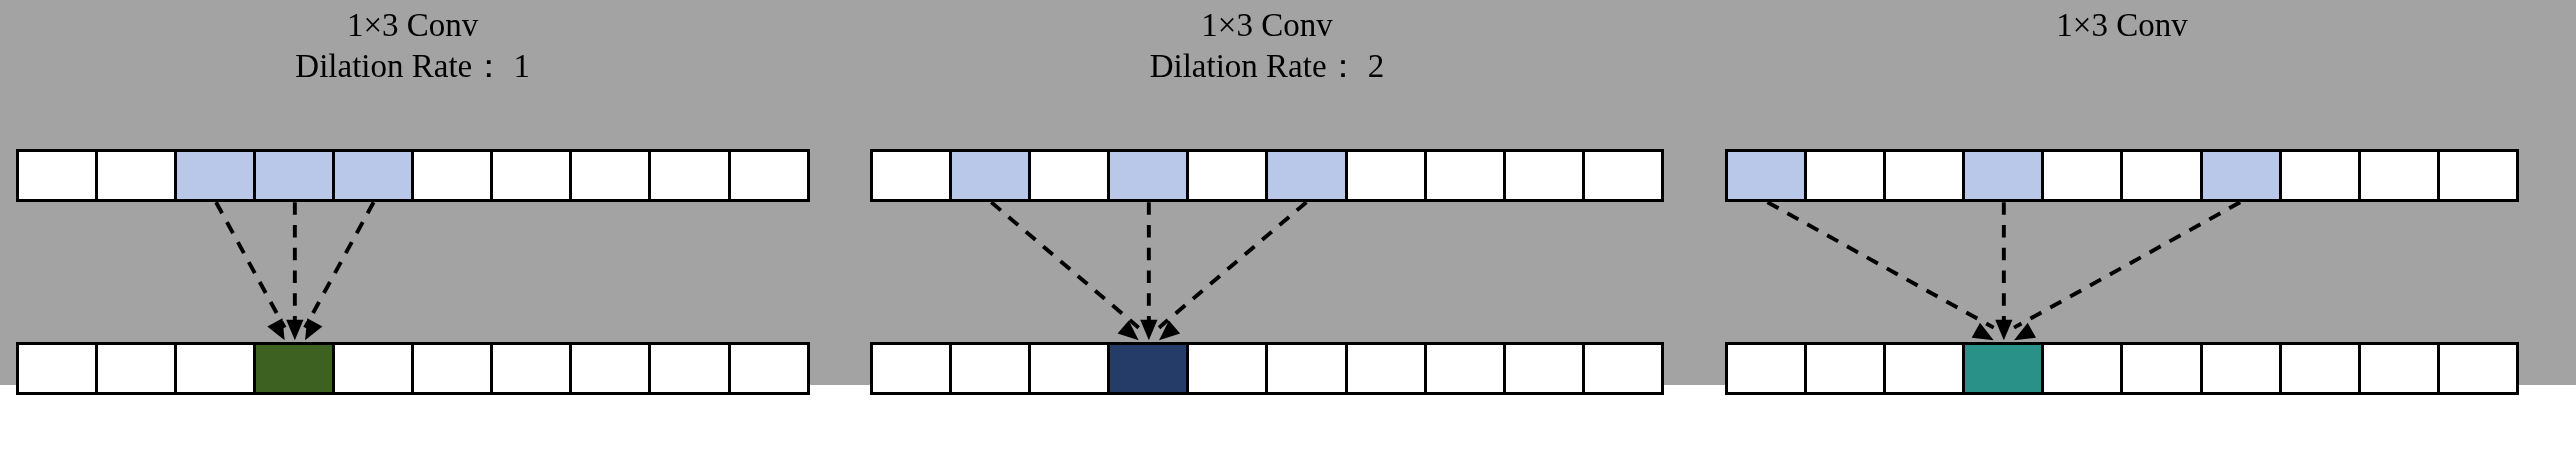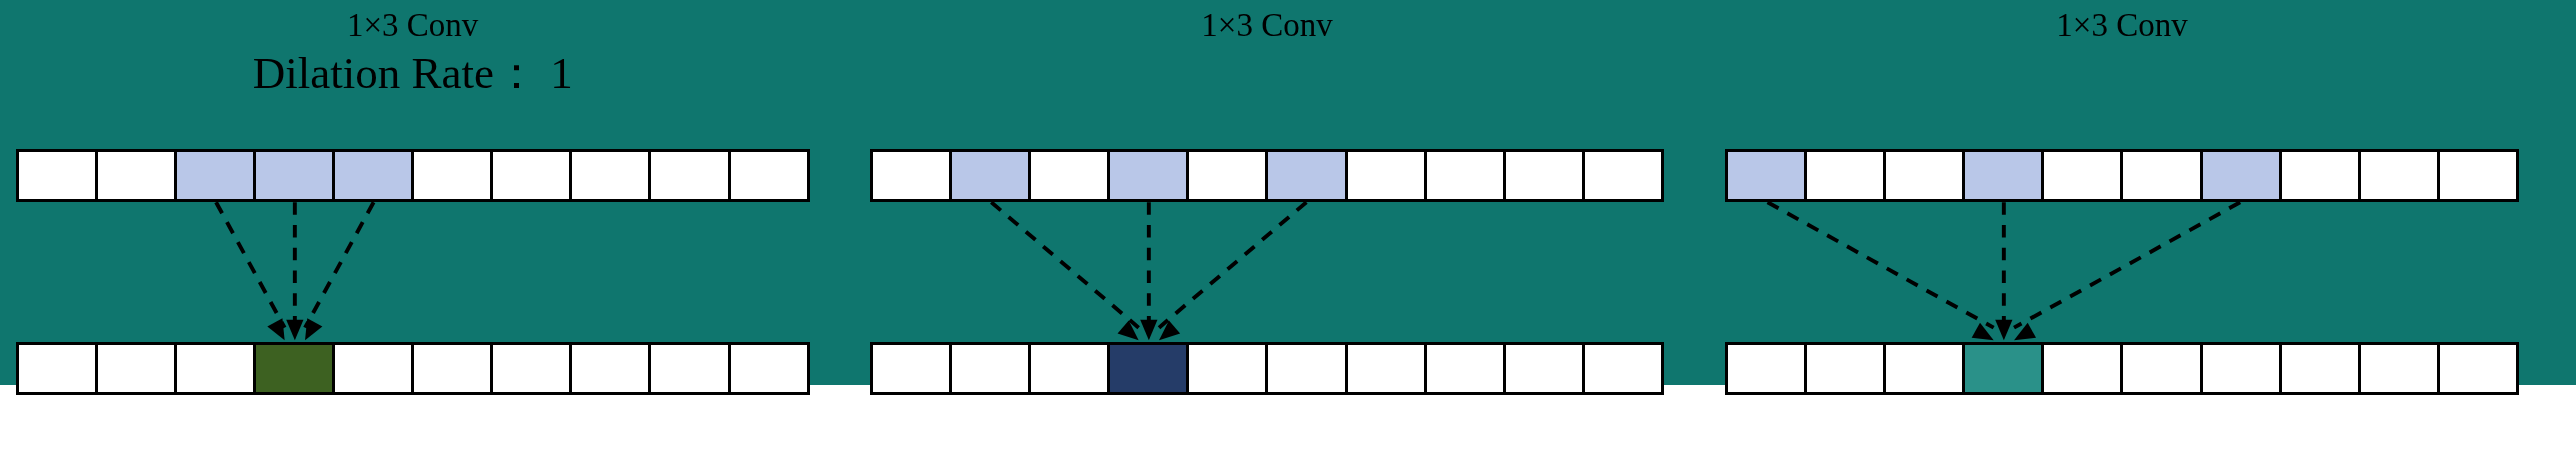--- a/index.html
+++ b/index.html
@@ -10,21 +10,21 @@
   body {
     width: 2576px;
     height: 457px;
     font-family: "Liberation Serif", "DejaVu Serif", serif;
     overflow: hidden;
   }
   #figure {
     position: relative;
     width: 2576px;
     height: 385px;
-    background: #0f766e;
+    background: #a3a3a3;
   }
   .panel {
     position: absolute;
     top: 0;
     height: 457px;
   }
   .panel-title {
     position: absolute;
     left: 0;
     width: 100%;
@@ -33,21 +33,21 @@
     font-family: "Liberation Serif", "DejaVu Serif", serif;
     line-height: 1.18;
     white-space: nowrap;
   }
   .title-line1 {
     top: 6.3px;
     font-size: 33px;
   }
   .title-line2 {
     top: 47px;
-    font-size: 45px;
+    font-size: 33px;
   }
   .grid {
     position: absolute;
     display: flex;
     box-sizing: border-box;
     border: 3.1px solid #000000;
     background: #ffffff;
   }
   .grid-top {
     top: 149px;
@@ -104,20 +104,21 @@
         <line x1="255.25" y1="0" x2="342.75" y2="160" stroke="#000000" stroke-width="5" stroke-dasharray="16 13"></line>
         <polygon points="0,0 -26,-11 -26,11" fill="#000000" transform="translate(342.75,176) rotate(61.326853510565)"></polygon>
         <line x1="355.75" y1="0" x2="355.75" y2="160" stroke="#000000" stroke-width="5" stroke-dasharray="16 13"></line>
         <polygon points="0,0 -26,-11 -26,11" fill="#000000" transform="translate(355.75,176) rotate(90)"></polygon>
         <line x1="456.25" y1="0" x2="368.75" y2="160" stroke="#000000" stroke-width="5" stroke-dasharray="16 13"></line>
         <polygon points="0,0 -26,-11 -26,11" fill="#000000" transform="translate(368.75,176) rotate(118.67314648943501)"></polygon>
       </svg>
     </div>
     <div class="panel" style="left: 870px; width: 794px;">
       <div class="panel-title title-line1">1×3 Conv</div>
+      <div class="panel-title title-line2">Dilation Rate： 2</div>
       <div class="grid grid-top" style="left: 0px; width: 794px;">
         <div class="cell" style="background: rgb(255, 255, 255);"></div>
         <div class="cell" style="background: rgb(185, 199, 232);"></div>
         <div class="cell" style="background: rgb(255, 255, 255);"></div>
         <div class="cell" style="background: rgb(185, 199, 232);"></div>
         <div class="cell" style="background: rgb(255, 255, 255);"></div>
         <div class="cell" style="background: rgb(185, 199, 232);"></div>
         <div class="cell" style="background: rgb(255, 255, 255);"></div>
         <div class="cell" style="background: rgb(255, 255, 255);"></div>
         <div class="cell" style="background: rgb(255, 255, 255);"></div>

